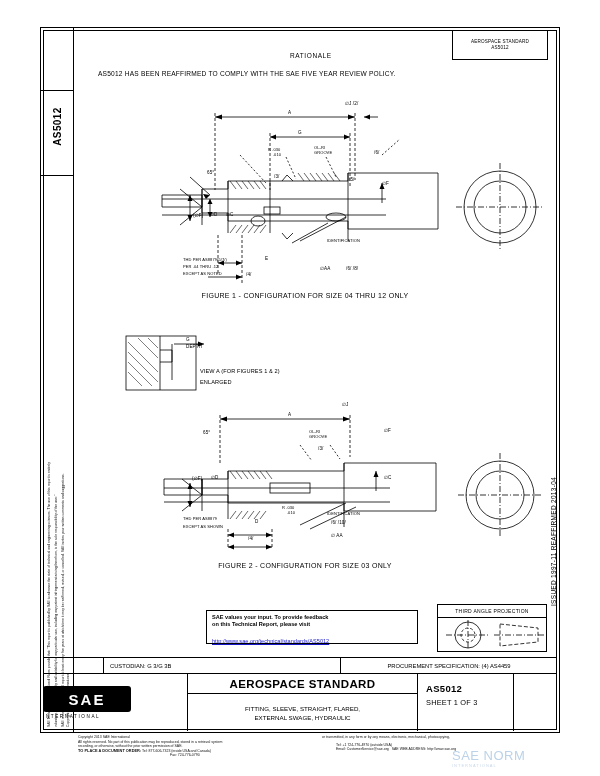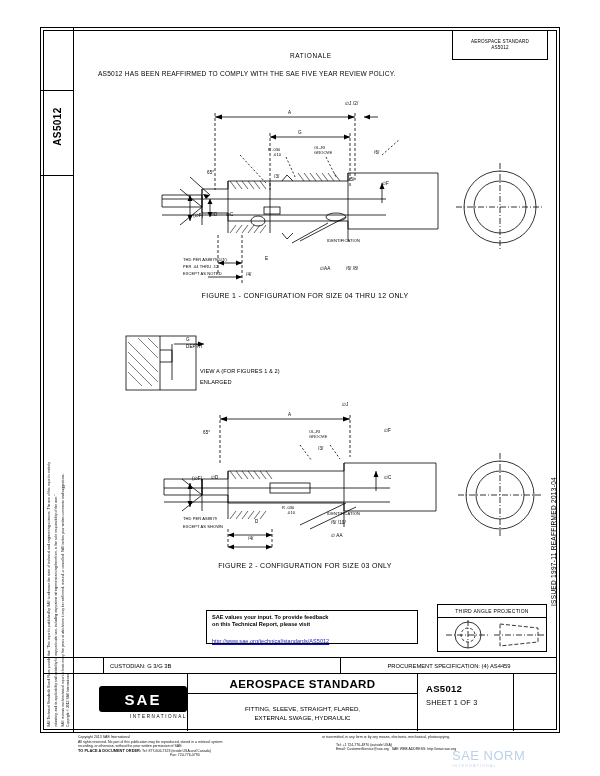--- a/index.html
+++ b/index.html
@@ -53,21 +53,21 @@
   .tap-hd{height:12px;border-bottom:1px solid #000;display:flex;align-items:center;justify-content:center;font-size:5px;letter-spacing:.3px;}
 
   
   .tb{position:absolute;left:43px;top:657px;width:514px;height:73px;border-top:1px solid #000;box-sizing:border-box;}
   .tb-r1{position:absolute;left:0;top:0;width:514px;height:16px;border-bottom:1.2px solid #000;box-sizing:border-box;}
   .tb-cust{position:absolute;left:60px;top:0;width:238px;height:16px;border-left:1px solid #000;border-right:1px solid #000;
     box-sizing:border-box;display:flex;align-items:center;padding-left:6px;font-size:5.8px;}
   .tb-proc{position:absolute;left:298px;top:0;width:216px;height:16px;box-sizing:border-box;
     display:flex;align-items:center;justify-content:center;font-size:5.8px;}
   .tb-logo{position:absolute;left:0;top:16px;width:145px;height:57px;border-right:1.2px solid #000;box-sizing:border-box;
-    display:flex;flex-direction:column;align-items:flex-end;justify-content:center;}
+    display:flex;flex-direction:column;align-items:flex-start;justify-content:center;}
   .sae-badge{width:88px;height:26px;background:#000;border-radius:3px;display:flex;align-items:center;justify-content:center;}
   .sae-badge span{color:#fff;font-size:15px;font-weight:bold;letter-spacing:2px;}
   .sae-sub{font-size:4.6px;letter-spacing:1.6px;margin-top:2px;}
   .tb-title{position:absolute;left:145px;top:16px;width:230px;height:57px;border-right:1.2px solid #000;box-sizing:border-box;}
   .tb-title .h{height:19px;border-bottom:1px solid #000;display:flex;align-items:center;justify-content:center;
     font-size:11.5px;font-weight:bold;letter-spacing:.4px;}
   .tb-title .d{height:38px;display:flex;flex-direction:column;align-items:center;justify-content:center;
     font-size:6.2px;line-height:9px;text-align:center;}
   .tb-num{position:absolute;left:375px;top:16px;width:96px;height:57px;border-right:1.2px solid #000;box-sizing:border-box;
     padding:9px 0 0 8px;}

